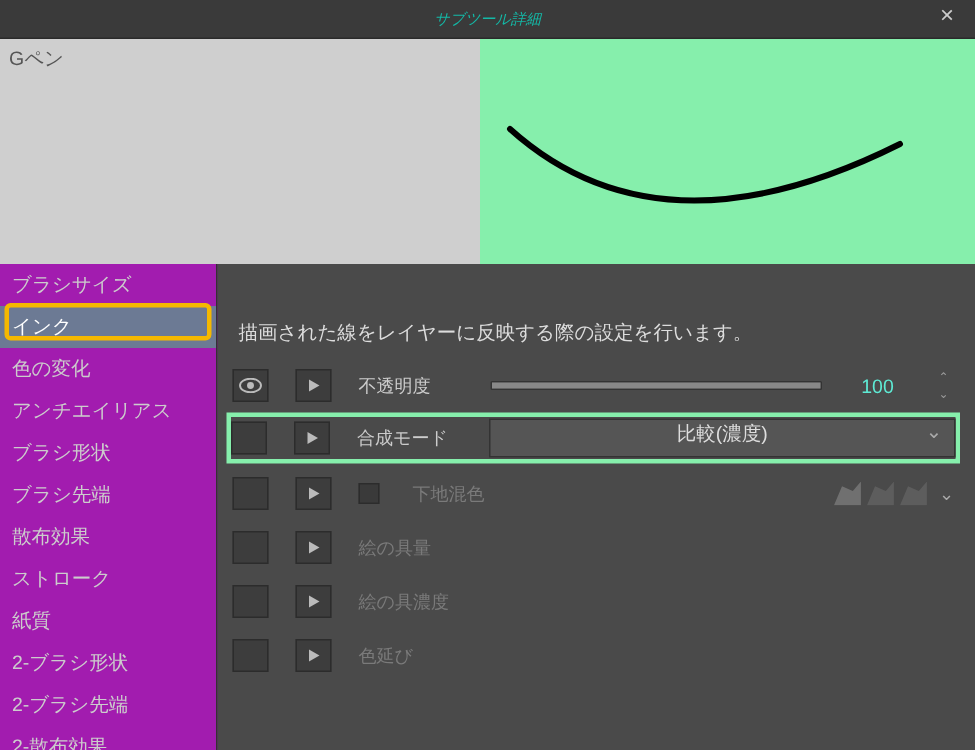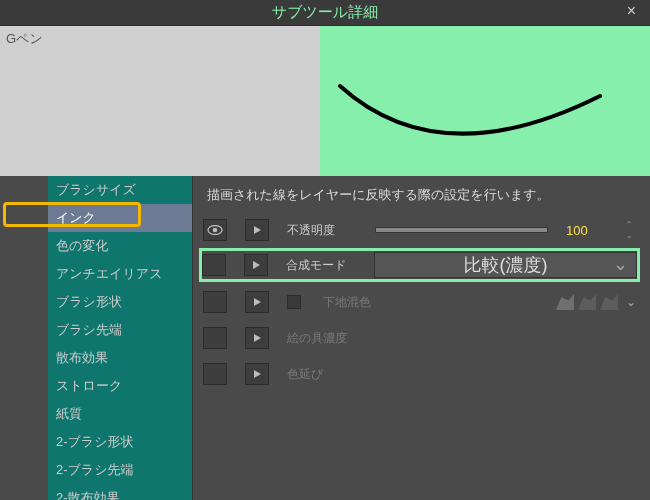--- a/index.html
+++ b/index.html
@@ -14,21 +14,21 @@
 }
 .titlebar {
   height: 26px;
   display: flex;
   align-items: center;
   justify-content: center;
   position: relative;
   background: #3a3a3a;
   border-bottom: 1px solid #2a2a2a;
 }
-.titlebar .title { font-size: 15px; color: #86efac; }
+.titlebar .title { font-size: 10px; color: #14b8a6; font-style: italic; }
 .titlebar .close {
   position: absolute;
   right: 8px;
   top: 2px;
   font-size: 16px;
   color: #ccc;
   cursor: pointer;
   padding: 0 6px;
 }
 .preview-area {
@@ -59,23 +59,22 @@
   left: 0;
   width: 100%;
   height: 100%;
 }
 .body-area {
   display: flex;
   height: calc(500px - 26px - 150px);
 }
 .sidebar {
   width: 145px;
-  background: #0f766e;
+  background: #a21caf;
   border-right: 1px solid #333;
-  margin-left: 48px;
 }
 .sidebar-item {
   padding: 5px 8px;
   color: #ccc;
   cursor: pointer;
   font-size: 13px;
 }
 .sidebar-item.selected {
   background: #6c7a94;
   color: #fff;
@@ -84,20 +83,21 @@
 }
 .content {
   flex: 1;
   padding: 10px 14px 10px 10px;
 }
 .description {
   color: #ddd;
   font-size: 13px;
   margin-bottom: 12px;
   padding-left: 4px;
+  margin-top: 27px;
 }
 .prop-row {
   display: flex;
   align-items: center;
   gap: 18px;
   margin-bottom: 8px;
   min-height: 28px;
 }
 .icon-btn {
   width: 24px;
@@ -130,22 +130,22 @@
   background: #666;
   border: 1px solid #333;
   border-radius: 1px;
 }
 .slider-fill {
   height: 100%;
   background: #888;
 }
 .num-val {
   width: 38px;
-  text-align: left;
-  color: #fde047;
+  text-align: center;
+  color: #5eead4;
   font-size: 13px;
 }
 .spinner {
   width: 14px;
   display: flex;
   flex-direction: column;
   gap: 1px;
 }
 .spinner div {
   height: 10px;
@@ -158,21 +158,21 @@
 }
 .dropdown {
   flex: 1;
   height: 26px;
   background: #555;
   border: 1px solid #333;
   display: flex;
   justify-content: center;
   position: relative;
   color: #ddd;
-  font-size: 18px;
+  font-size: 13px;
 }
 .dropdown .chev {
   position: absolute;
   right: 8px;
   color: #aaa;
 }
 .checkbox-sq {
   width: 14px;
   height: 14px;
   background: #3a3a3a;
@@ -305,20 +305,29 @@
       <div class="checkbox-sq"></div>
       <div class="prop-label dim" style="width:auto">下地混色</div>
       <div class="brush-icons">
         <div class="bi"></div>
         <div class="bi dim"></div>
         <div class="bi dim"></div>
         <span class="chev2">⌄</span>
       </div>
     </div>
 
+    <div class="prop-row">
+      <div class="icon-btn"></div>
+      <div class="icon-btn tri">
+        <svg width="10" height="10" viewBox="0 0 10 10">
+            <polygon points="2,1 9,5 2,9" fill="#bbb"></polygon>
+          </svg>
+      </div>
+      <div class="prop-label dim">絵の具量</div>
+    </div>
 
     <div class="prop-row">
       <div class="icon-btn"></div>
       <div class="icon-btn tri">
         <svg width="10" height="10" viewBox="0 0 10 10">
             <polygon points="2,1 9,5 2,9" fill="#bbb"></polygon>
           </svg>
       </div>
       <div class="prop-label dim">絵の具濃度</div>
     </div>

